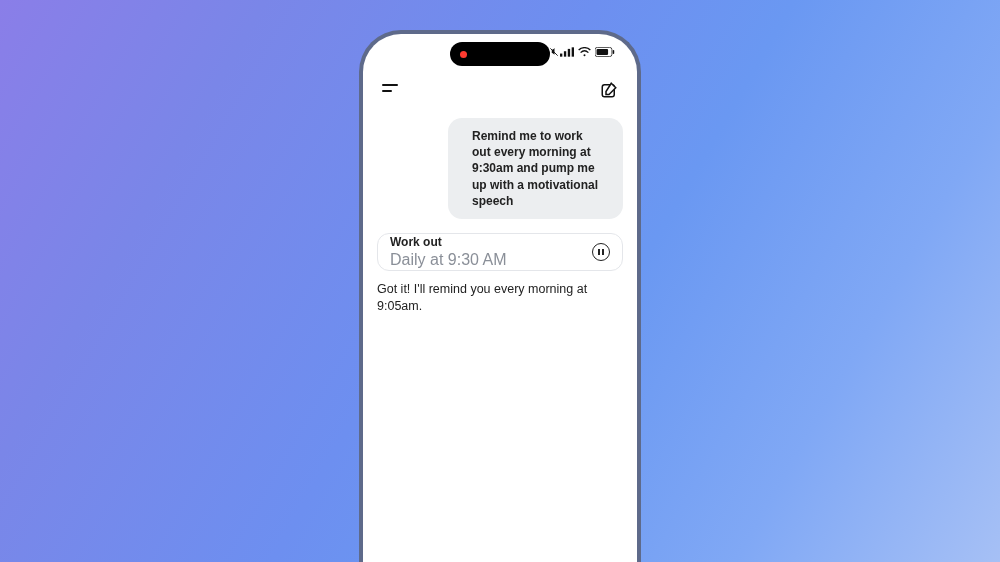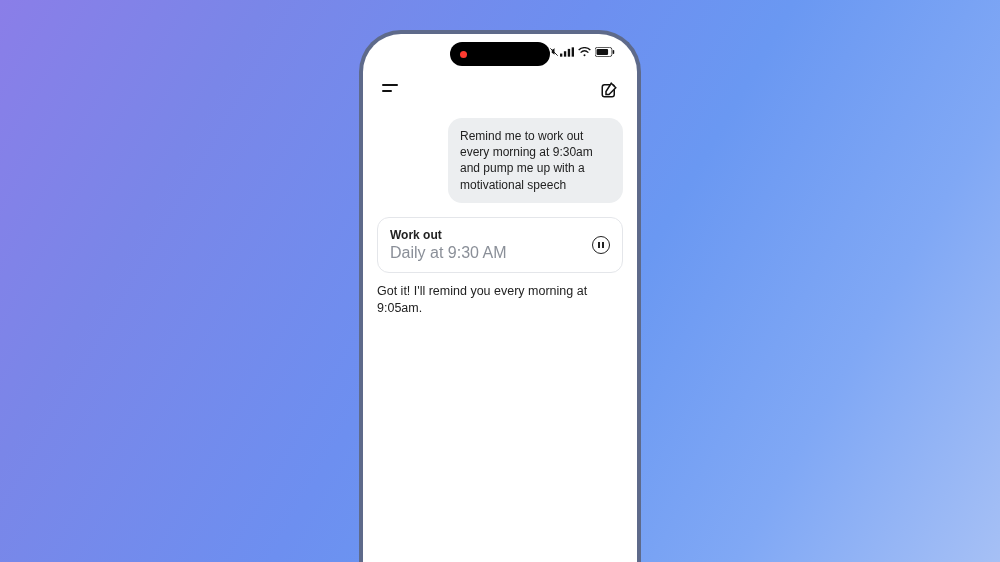--- a/index.html
+++ b/index.html
@@ -78,31 +78,32 @@
 
   
   .messages {
     padding: 10px 14px;
   }
   .user-bubble {
     background: #eceef0;
     color: #222;
     font-size: 12px;
     line-height: 1.35;
-    padding: 10px 12px;
+    padding: 10px 24px;
     border-radius: 14px;
     max-width: 175px;
     margin-left: auto;
     margin-bottom: 14px;
+    font-weight: bold;
   }
 
   .task-card {
     border: 1px solid #e4e6ea;
     border-radius: 12px;
-    padding: 10px 12px;
+    padding: 1px 12px;
     display: flex;
     align-items: center;
     justify-content: space-between;
     margin-bottom: 10px;
   }
   .task-title {
     font-size: 12px;
     font-weight: 600;
     color: #222;
     margin-bottom: 2px;

